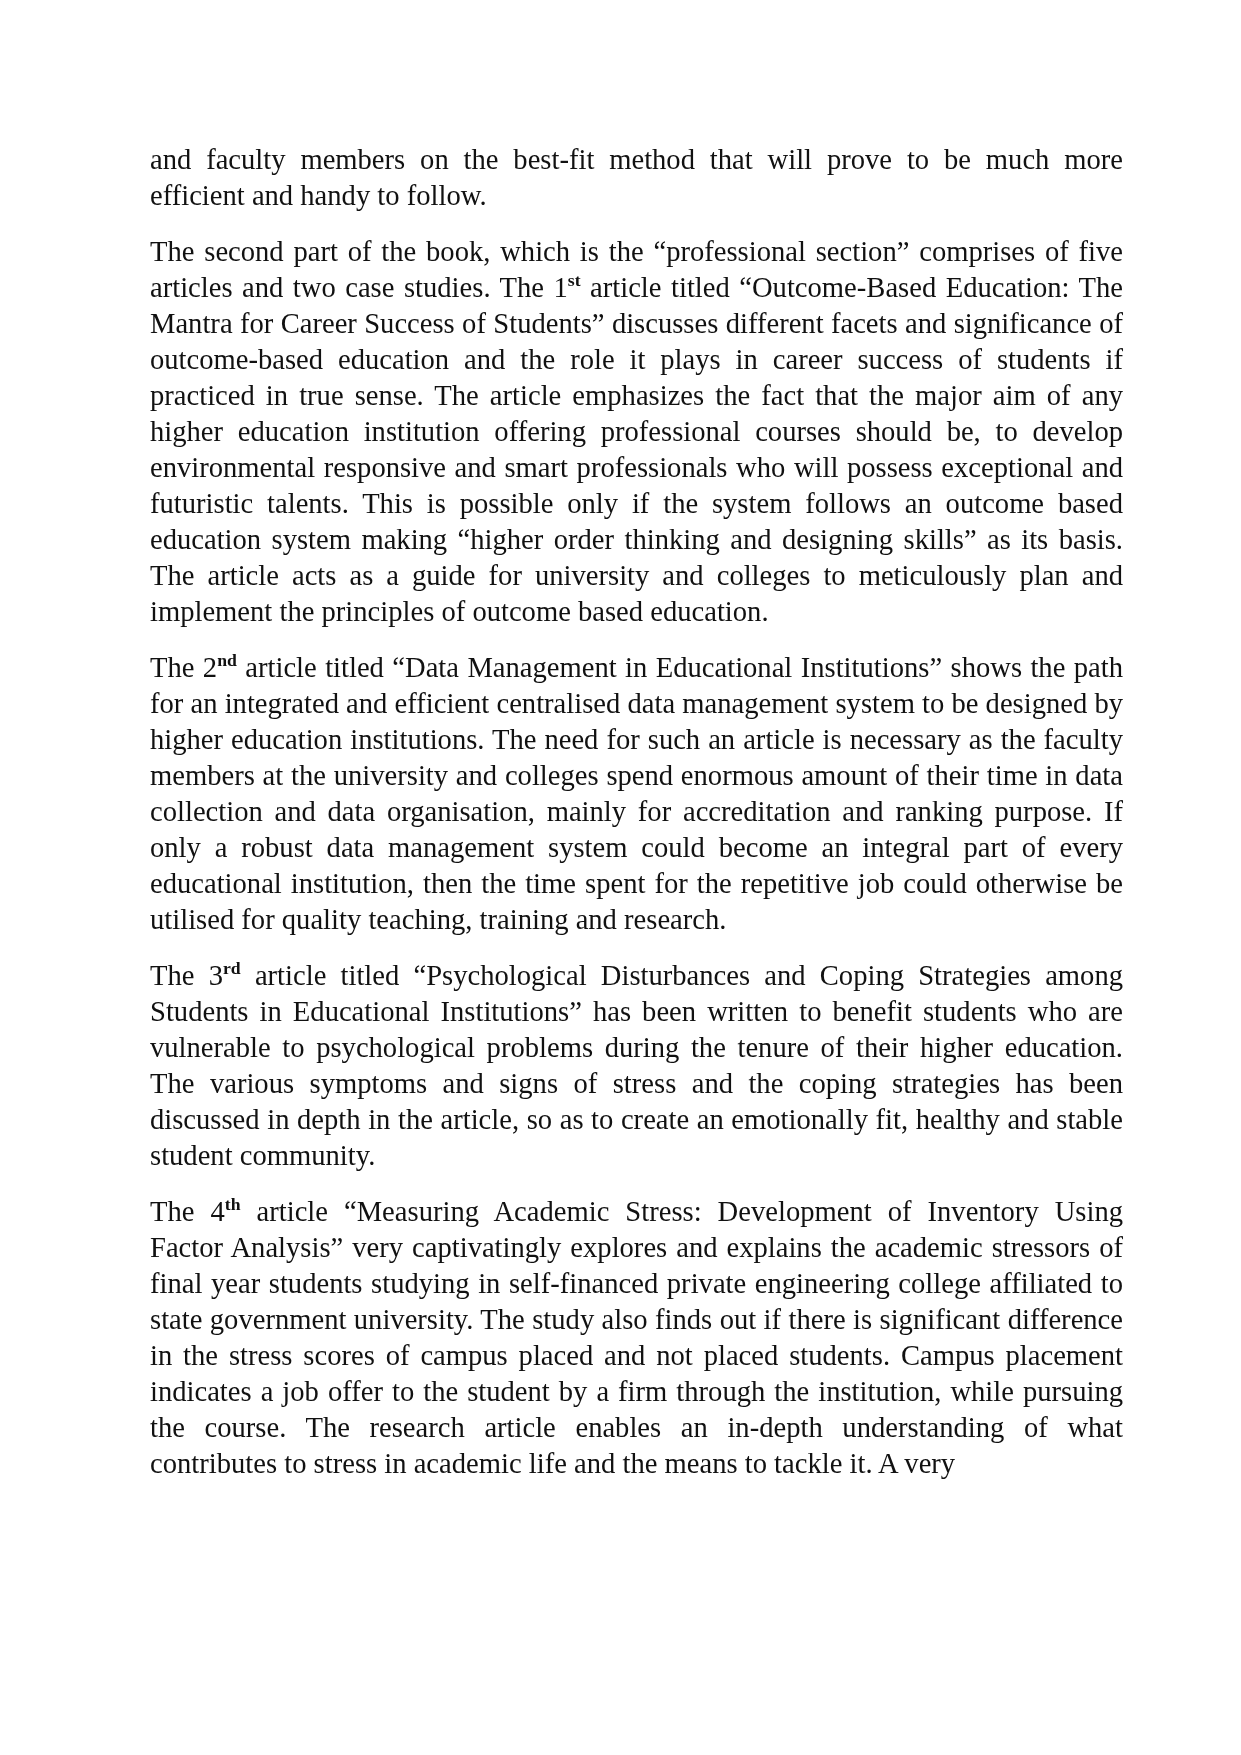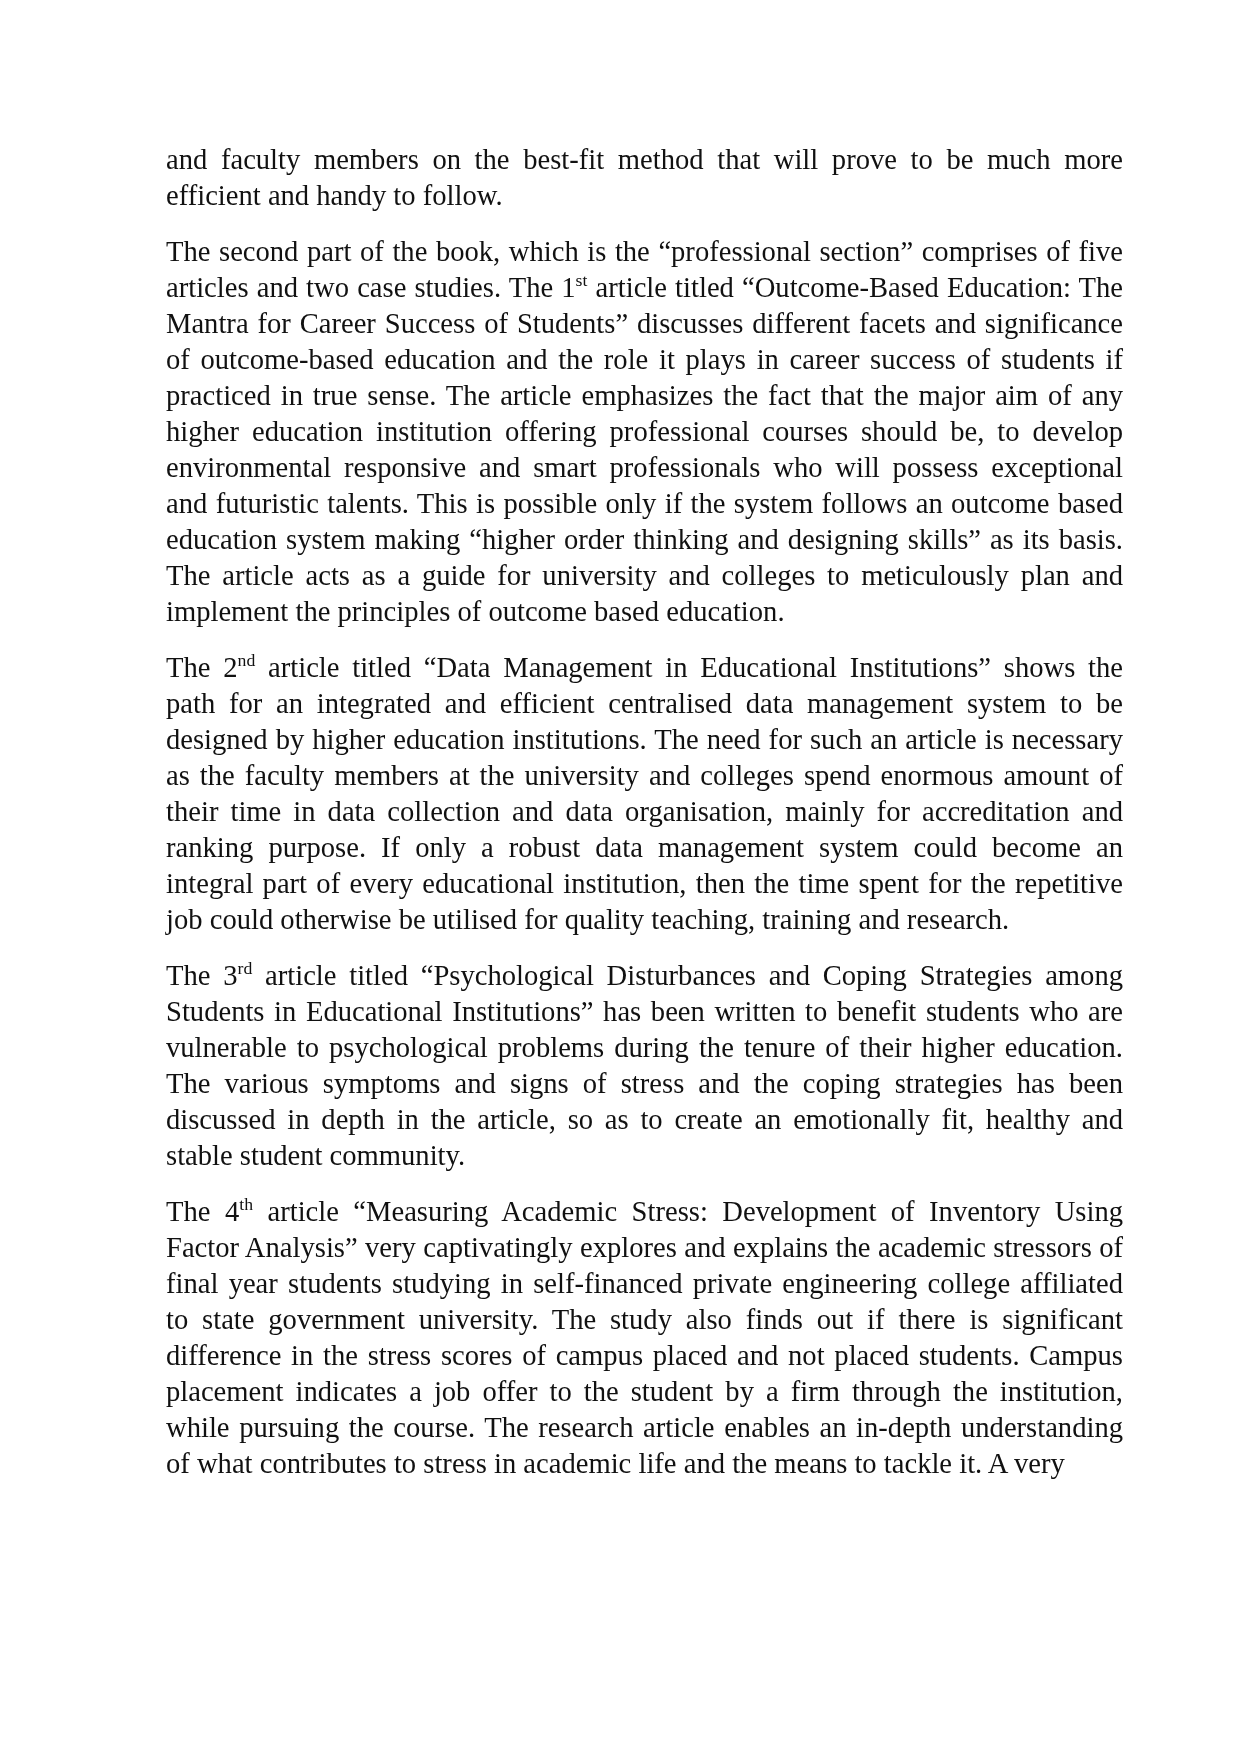--- a/index.html
+++ b/index.html
@@ -17,28 +17,29 @@
       position: absolute;
       left: 150px;
       top: 142px;
       width: 973px;
       font-family: "Liberation Serif", "DejaVu Serif", serif;
       font-size: 28.6px;
       line-height: 36px;
       color: #111111;
     }
     .para {
-      margin: 0 0 20px 16px;
+      margin: 0 0 20px 0;
       text-align: justify;
       text-align-last: left;
     }
     sup {
       font-size: 0.62em;
       line-height: 0;
       vertical-align: 0.62em;
+      font-weight: bold;
     }
   </style>
 </head>
 <body>
 
 <div class="page">
   <p class="para">
     <span>and faculty members on the best-fit method that will prove to be much more efficient and handy to follow.</span>
   </p>
 

